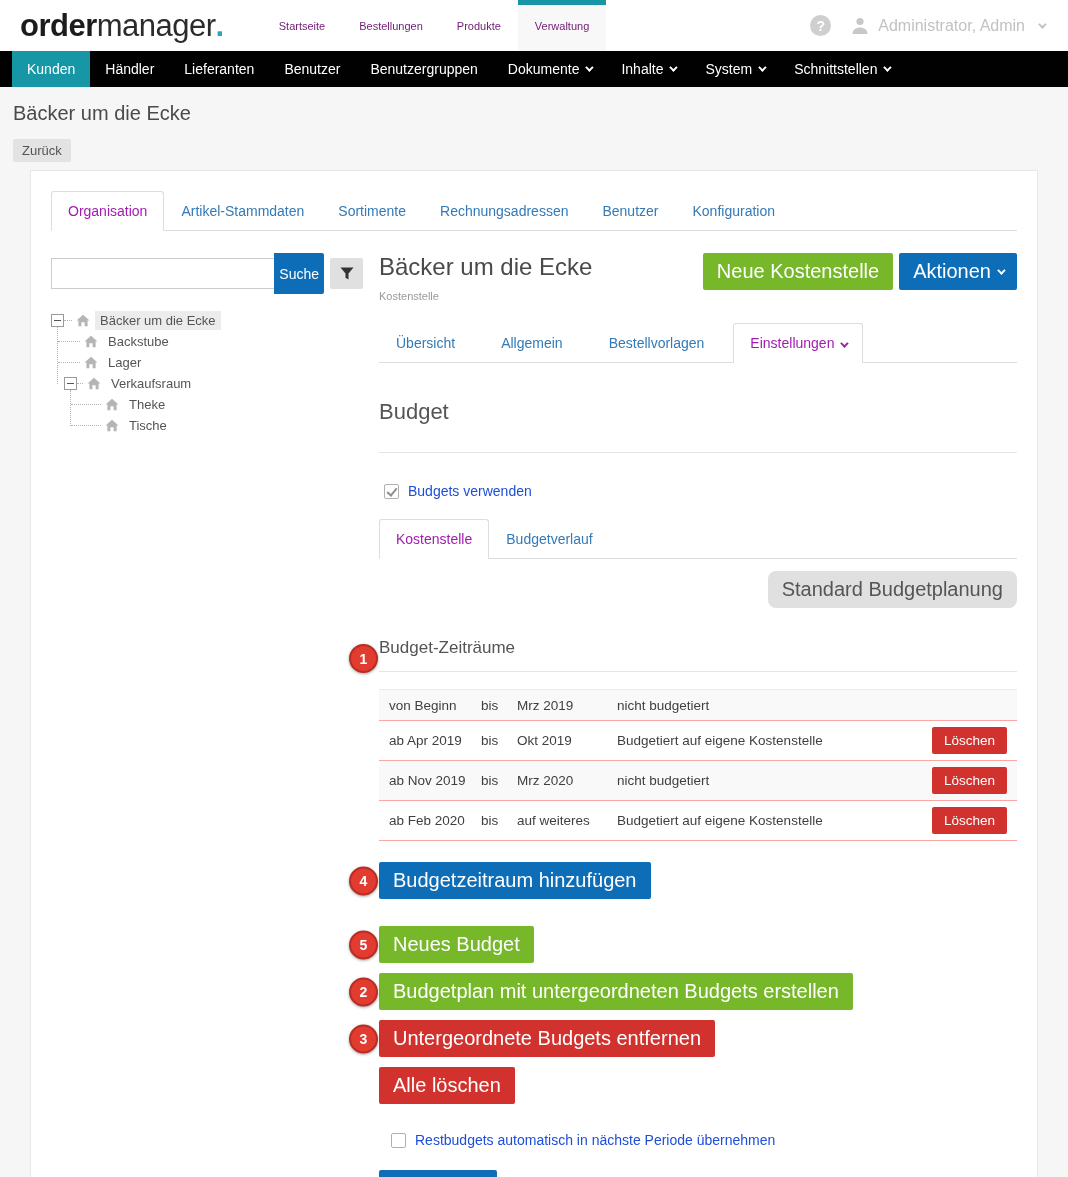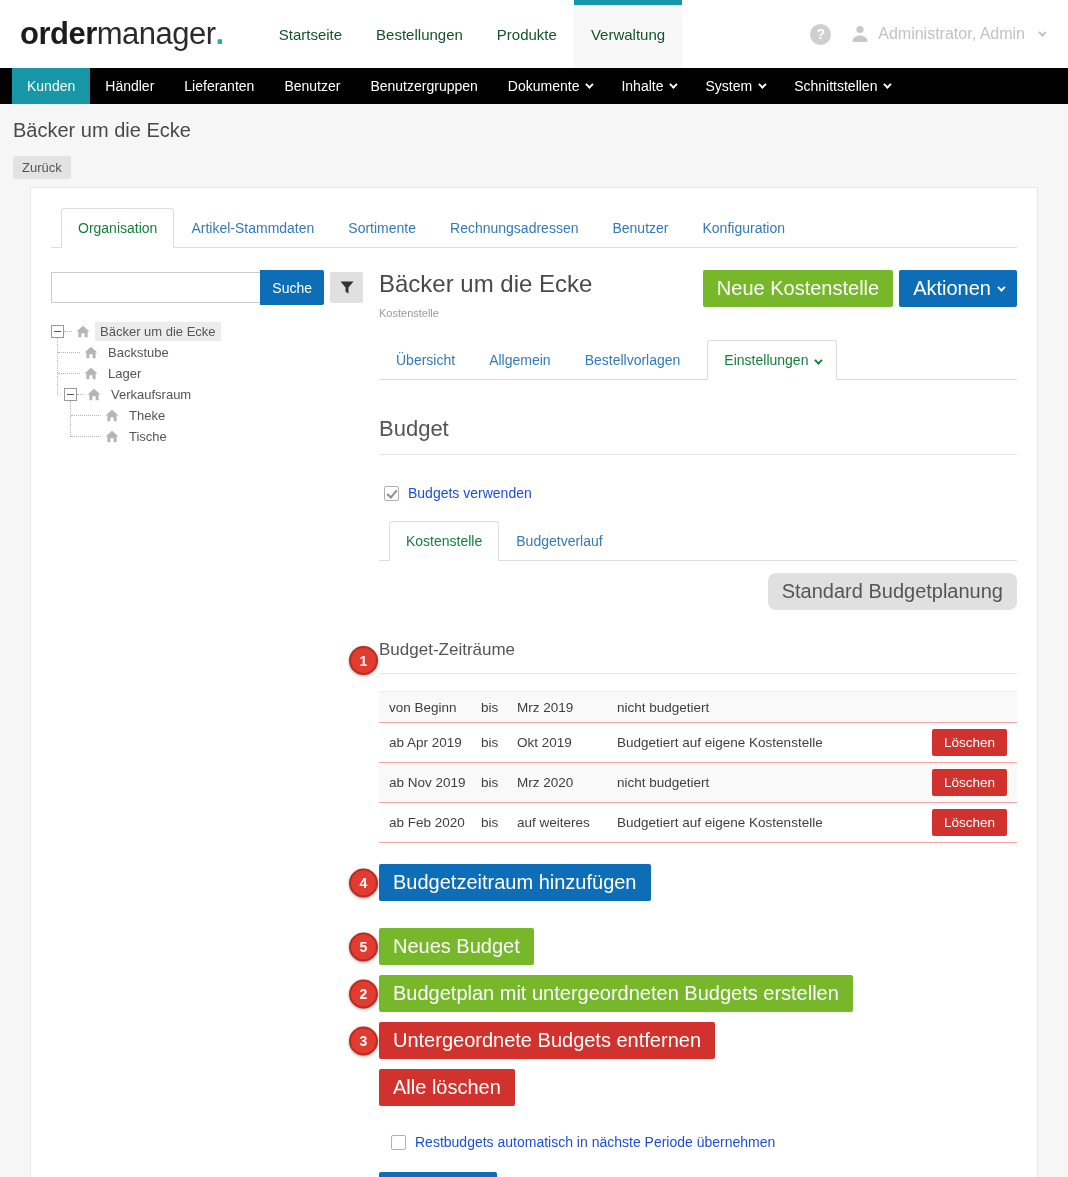--- a/index.html
+++ b/index.html
@@ -14,27 +14,27 @@
     --muted:#9a9a9a;
     --border:#ddd;
     --hr:#e5e5e5;
   }
   *{box-sizing:border-box;margin:0;padding:0;}
   body{
     width:1068px;height:1177px;overflow:hidden;background:#f6f6f6;
     font-family:"Liberation Sans",sans-serif;color:var(--text);font-size:14px;
   }
   
-  .hdr{height:68px;background:#fff;display:flex;align-items:stretch;padding-left:20px;}
+  .hdr{height:51px;background:#fff;display:flex;align-items:stretch;padding-left:20px;}
   .logo{display:flex;align-items:center;font-size:31px;letter-spacing:-0.5px;margin-right:38px;}
   .logo .b{font-weight:bold;color:#1c1c1c;}
   .logo .l{font-weight:normal;color:#2b2b2b;}
   .logo .dot{color:#2aa7b8;font-weight:bold;}
   .topnav{display:flex;align-items:stretch;}
-  .topnav-item{display:flex;align-items:center;padding:16px 17px;font-size:15px;color:#14532d;cursor:pointer;}
+  .topnav-item{display:flex;align-items:center;padding:16px 17px;font-size:11px;color:#701a75;cursor:pointer;}
   .topnav-item.active{background:#f8f8f8;box-shadow:inset 0 5px 0 0 var(--teal);}
   .hdr-right{margin-left:auto;display:flex;align-items:center;gap:18px;padding-right:24px;}
   .help-icon{width:21px;height:21px;border-radius:50%;background:#cfcfcf;color:#fff;font-weight:bold;
     font-size:14px;display:flex;align-items:center;justify-content:center;cursor:pointer;}
   .user-box{display:flex;align-items:center;gap:7px;color:#c2c2c2;cursor:pointer;}
   .user-box .uname{font-size:16px;}
   
   .chev{display:inline-block;width:6px;height:6px;border-right:2px solid currentColor;
     border-bottom:2px solid currentColor;transform:rotate(45deg) translateY(-2px);margin-left:6px;}
   
@@ -43,30 +43,30 @@
   .menubar-item.active{background:var(--teal);}
   
   .page-title{font-size:20px;font-weight:normal;color:#4a4a4a;margin:15px 0 14px 13px;}
   .back-btn{display:inline-block;margin:0 0 8px 13px;padding:4px 9px;background:#e3e3e3;color:#555;
     font-size:13px;border:none;border-radius:2px;cursor:pointer;}
   
   .panel{background:#fff;margin:0 30px;border:1px solid #e7e7e7;padding:20px 20px 60px;min-height:1000px;}
   .tabs{display:flex;border-bottom:1px solid var(--border);}
   .tab{padding:11px 16px;font-size:14px;color:var(--link);cursor:pointer;margin-bottom:-1px;border:1px solid transparent;}
   .tab.active{background:#fff;border:1px solid var(--border);border-bottom-color:#fff;
-    border-radius:3px 3px 0 0;color:#15803d;margin-left:10px;}
+    border-radius:3px 3px 0 0;color:#a21caf;}
   
   .cols{display:flex;margin-top:22px;}
   .leftcol{width:312px;margin-right:16px;flex-shrink:0;}
   .rightcol{flex:1;min-width:0;}
   
   .search-row{display:flex;align-items:center;}
   .search-input{flex:1;height:31px;border:1px solid #ccc;border-right:none;padding:0 8px;font-size:13px;
     font-family:inherit;outline:none;min-width:0;}
-  .search-btn{height:35px;padding:0 12px;background:var(--blue);color:#fff;border:none;font-size:14px;
+  .search-btn{height:41px;padding:0 5px;background:var(--blue);color:#fff;border:none;font-size:14px;
     cursor:pointer;border-radius:0 2px 2px 0;}
   .filter-btn{height:31px;width:33px;margin-left:6px;background:#e0e0e0;border:none;border-radius:2px;
     display:flex;align-items:center;justify-content:center;cursor:pointer;flex-shrink:0;}
   
   .tree{position:relative;margin-top:16px;font-size:13px;color:#555;}
   .vline{position:absolute;border-left:1px dotted #b5b5b5;}
   .vline1{left:6px;top:17px;height:57px;}
   .vline2{left:19px;top:80px;height:36px;}
   .tree-row{display:flex;align-items:center;height:21px;position:relative;}
   .expander{width:13px;height:13px;border:1px solid #9a9a9a;background:#fff;flex-shrink:0;
@@ -82,23 +82,23 @@
   .content-title{font-size:24px;font-weight:normal;color:#4a4a4a;}
   .content-sub{font-size:11px;color:var(--muted);margin-top:9px;}
   .head-btns{display:flex;gap:6px;}
   .btn{display:inline-flex;align-items:center;justify-content:center;padding:7px 14px;font-size:20px;
     color:#fff;border:none;border-radius:2px;cursor:pointer;font-family:inherit;white-space:nowrap;}
   .btn-blue{background:var(--blue);}
   .btn-green{background:var(--green);}
   .btn-red{background:var(--red);}
   .btn-gray{background:#e0e0e0;color:#555;border-radius:8px;}
   
-  .subtabs{margin-top:21px;}
-  
-  .sec-h{font-size:22px;font-weight:normal;color:#555;margin-top:36px;padding-bottom:12px;
+  .subtabs{margin-top:21px;gap:12px;}
+  
+  .sec-h{font-size:22px;font-weight:normal;color:#555;margin-top:36px;padding-bottom:27px;
     border-bottom:1px solid var(--hr);}
   .cb-row{display:flex;align-items:center;gap:9px;margin-top:30px;padding-left:5px;font-size:14px;color:#1d4ed8;}
   .cb{width:15px;height:15px;border:1px solid #b0b0b0;background:#fff;border-radius:2px;position:relative;
     flex-shrink:0;cursor:pointer;}
   .cb.checked::after{content:"";position:absolute;left:4px;top:1px;width:4px;height:8px;
     border-right:2px solid #8f8f8f;border-bottom:2px solid #8f8f8f;transform:rotate(40deg);}
   .budget-tabs{margin-top:20px;}
   .std-row{display:flex;justify-content:flex-end;margin-top:12px;}
   
   .period-h{position:relative;margin-top:30px;font-size:17px;font-weight:normal;color:#555;

